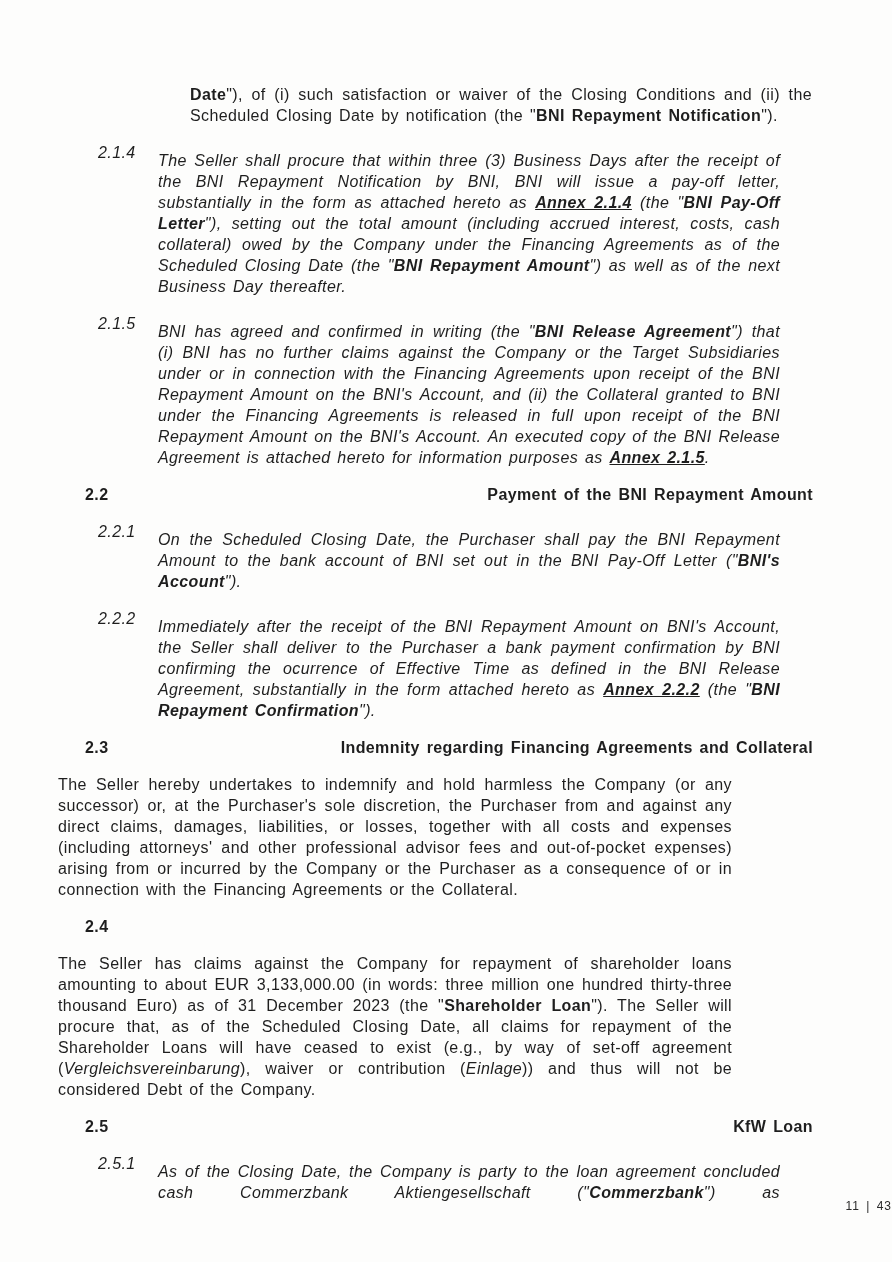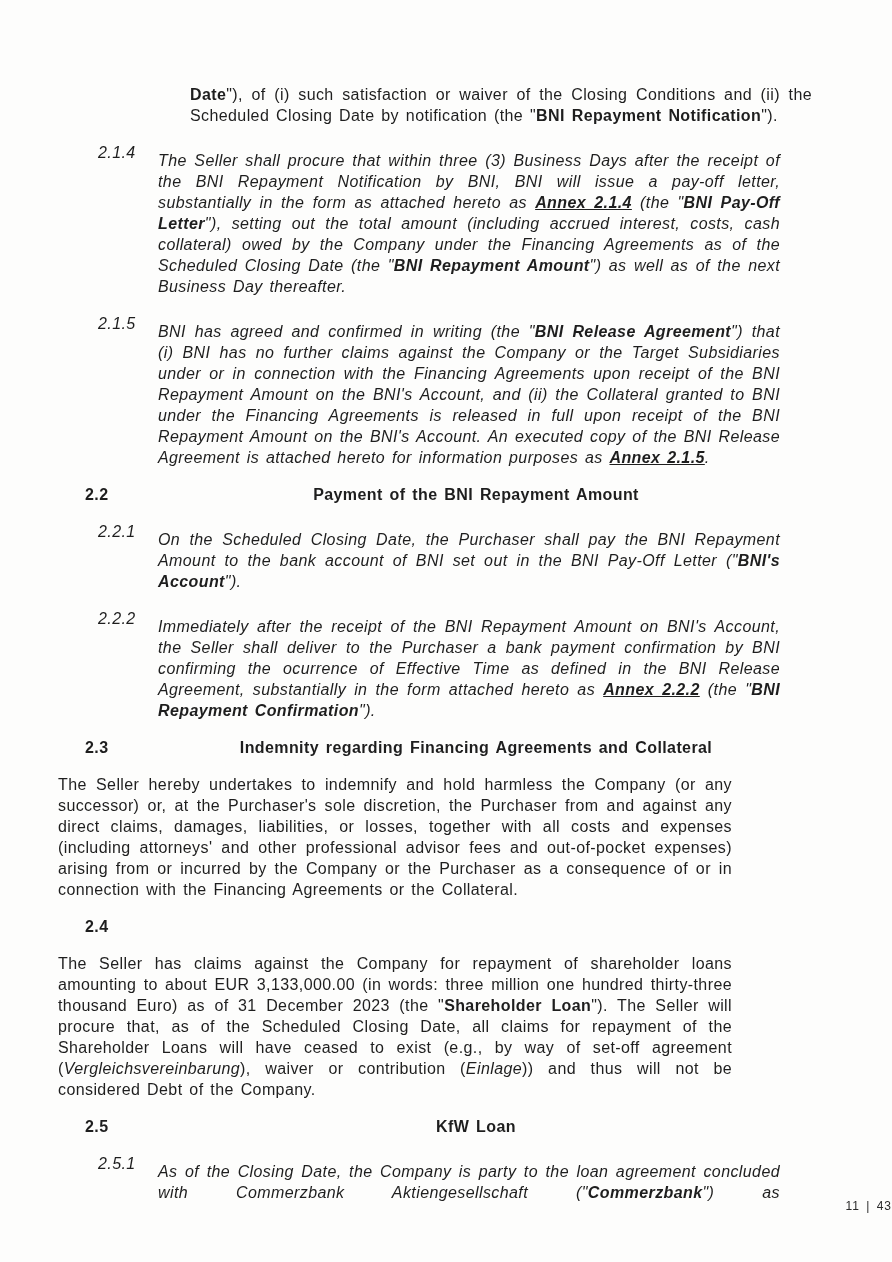--- a/index.html
+++ b/index.html
@@ -27,21 +27,21 @@
   .block {
     display: flex;
     margin: 0 0 16px 0;
   }
   .block .num { flex: 0 0 auto; }
   .block .text { flex: 0 0 auto; }
 
   
   .section { padding-left: 85px; }
   .section .num { width: 54px; font-weight: bold; }
-  .section .text { width: 674px; font-weight: bold; text-align: center; }
+  .section .text { width: 674px; font-weight: bold; text-align: right; }
 
   
   .subclause { padding-left: 98px; font-style: italic; }
   .subclause .num { width: 60px; }
   .subclause .text { width: 622px; text-align: justify; margin-top: 8px; }
 
   
   .sub-cont { padding-left: 190px; }
   .sub-cont .text { width: 622px; text-align: justify; }
 
@@ -107,17 +107,17 @@
       </div>
       <div class="block section-para">
         <div class="text"><span>The Seller has claims against the Company for repayment of shareholder loans amounting to about EUR 3,133,000.00 (in words: three million one hundred thirty-three thousand Euro) as of 31 December 2023 (the "</span><span class="b">Shareholder Loan</span><span>"). The Seller will procure that, as of the Scheduled Closing Date, all claims for repayment of the Shareholder Loans will have ceased to exist (e.g., by way of set-off agreement (</span><span class="i">Vergleichsvereinbarung</span><span>), waiver or contribution (</span><span class="i">Einlage</span><span>)) and thus will not be considered Debt of the Company.</span></div>
       </div>
       <div class="block section">
         <span class="num">2.5</span>
         <div class="text"><span class="b">KfW Loan</span></div>
       </div>
       <div class="block subclause jl">
         <span class="num">2.5.1</span>
-        <div class="text"><span>As of the Closing Date, the Company is party to the loan agreement concluded with Commerzbank Aktiengesellschaft ("</span><span class="b">Commerzbank</span><span>") as</span></div>
+        <div class="text"><span>As of the Closing Date, the Company is party to the loan agreement concluded cash Commerzbank Aktiengesellschaft ("</span><span class="b">Commerzbank</span><span>") as</span></div>
       </div>
     </main>
   <div class="footer">11 | 43</div>
 </div>
 
 </body></html>

